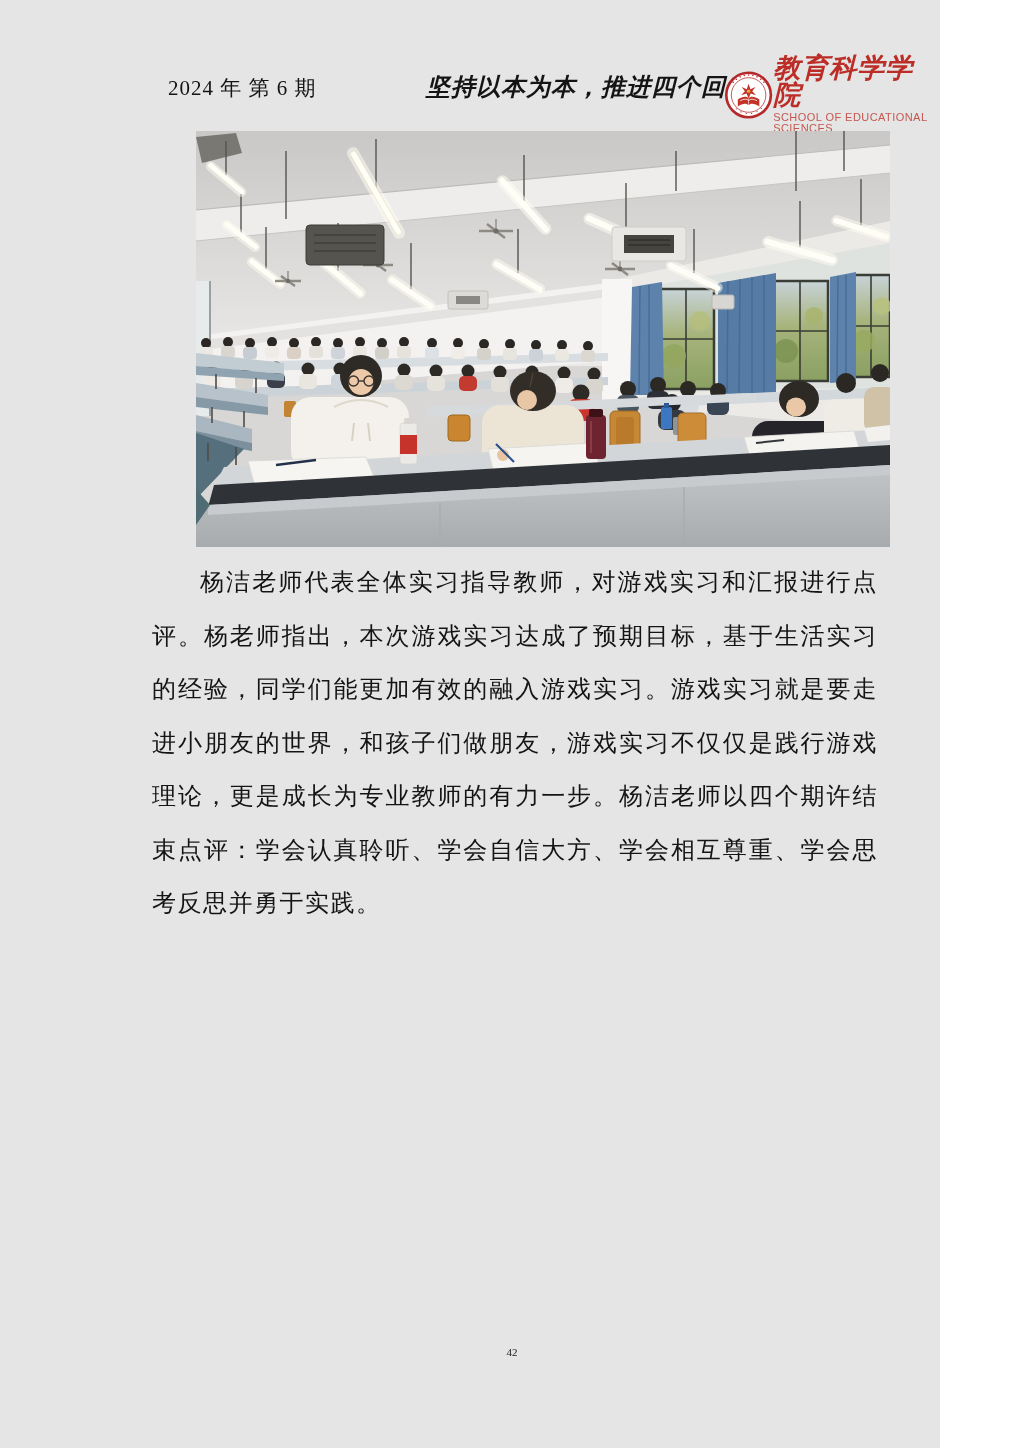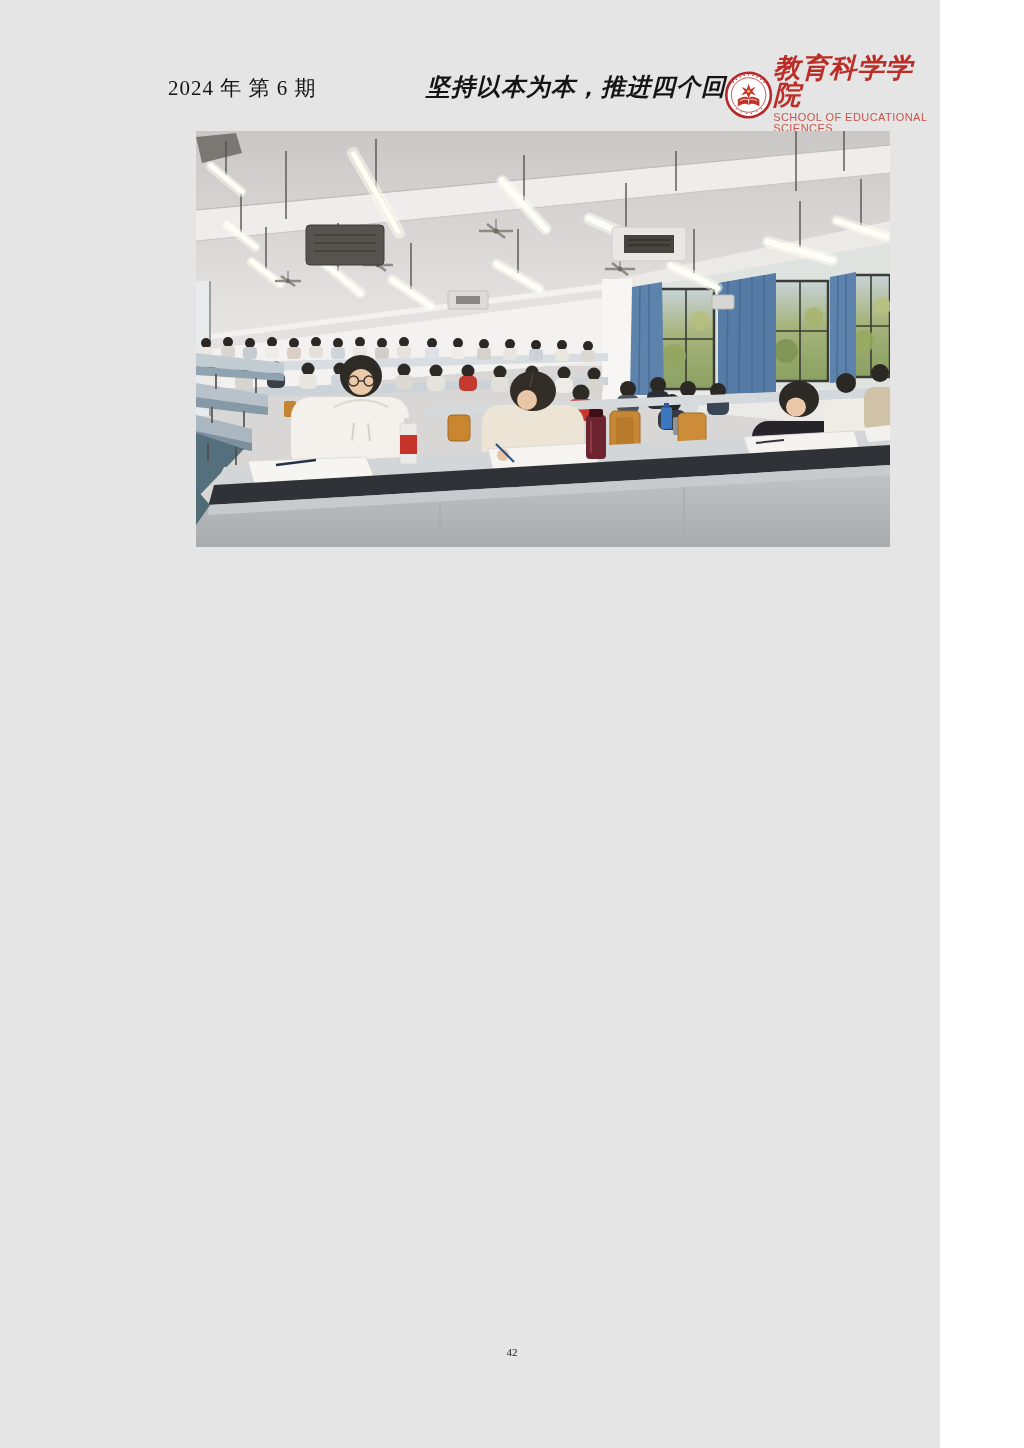--- a/index.html
+++ b/index.html
@@ -515,16 +515,17 @@
         <polygon points="12,374 694,334 694,416 0,416 0,392" fill="url(#panel)"></polygon>
         <polygon points="12,374 694,334 694,344 12,384" fill="#c8cbcd"></polygon>
         <line x1="244" y1="372" x2="244" y2="416" stroke="#a8acae" stroke-width="1.5"></line>
         <line x1="488" y1="356" x2="488" y2="416" stroke="#a8acae" stroke-width="1.5"></line>
         <polygon points="0,358 14,374 0,394" fill="#4f6b74"></polygon>
       </g>
     </svg>
   </figure>
 
   <div class="bodytext">
+    <p>杨洁老师代表全体实习指导教师，对游戏实习和汇报进行点评。杨老师指出，本次游戏实习达成了预期目标，基于生活实习的经验，同学们能更加有效的融入游戏实习。游戏实习就是要走进小朋友的世界，和孩子们做朋友，游戏实习不仅仅是践行游戏理论，更是成长为专业教师的有力一步。杨洁老师以四个期许结束点评：学会认真聆听、学会自信大方、学会相互尊重、学会思考反思并勇于实践。</p>
   </div>
 
   <div class="pageno">42</div>
 </div>
 
 </body></html>

